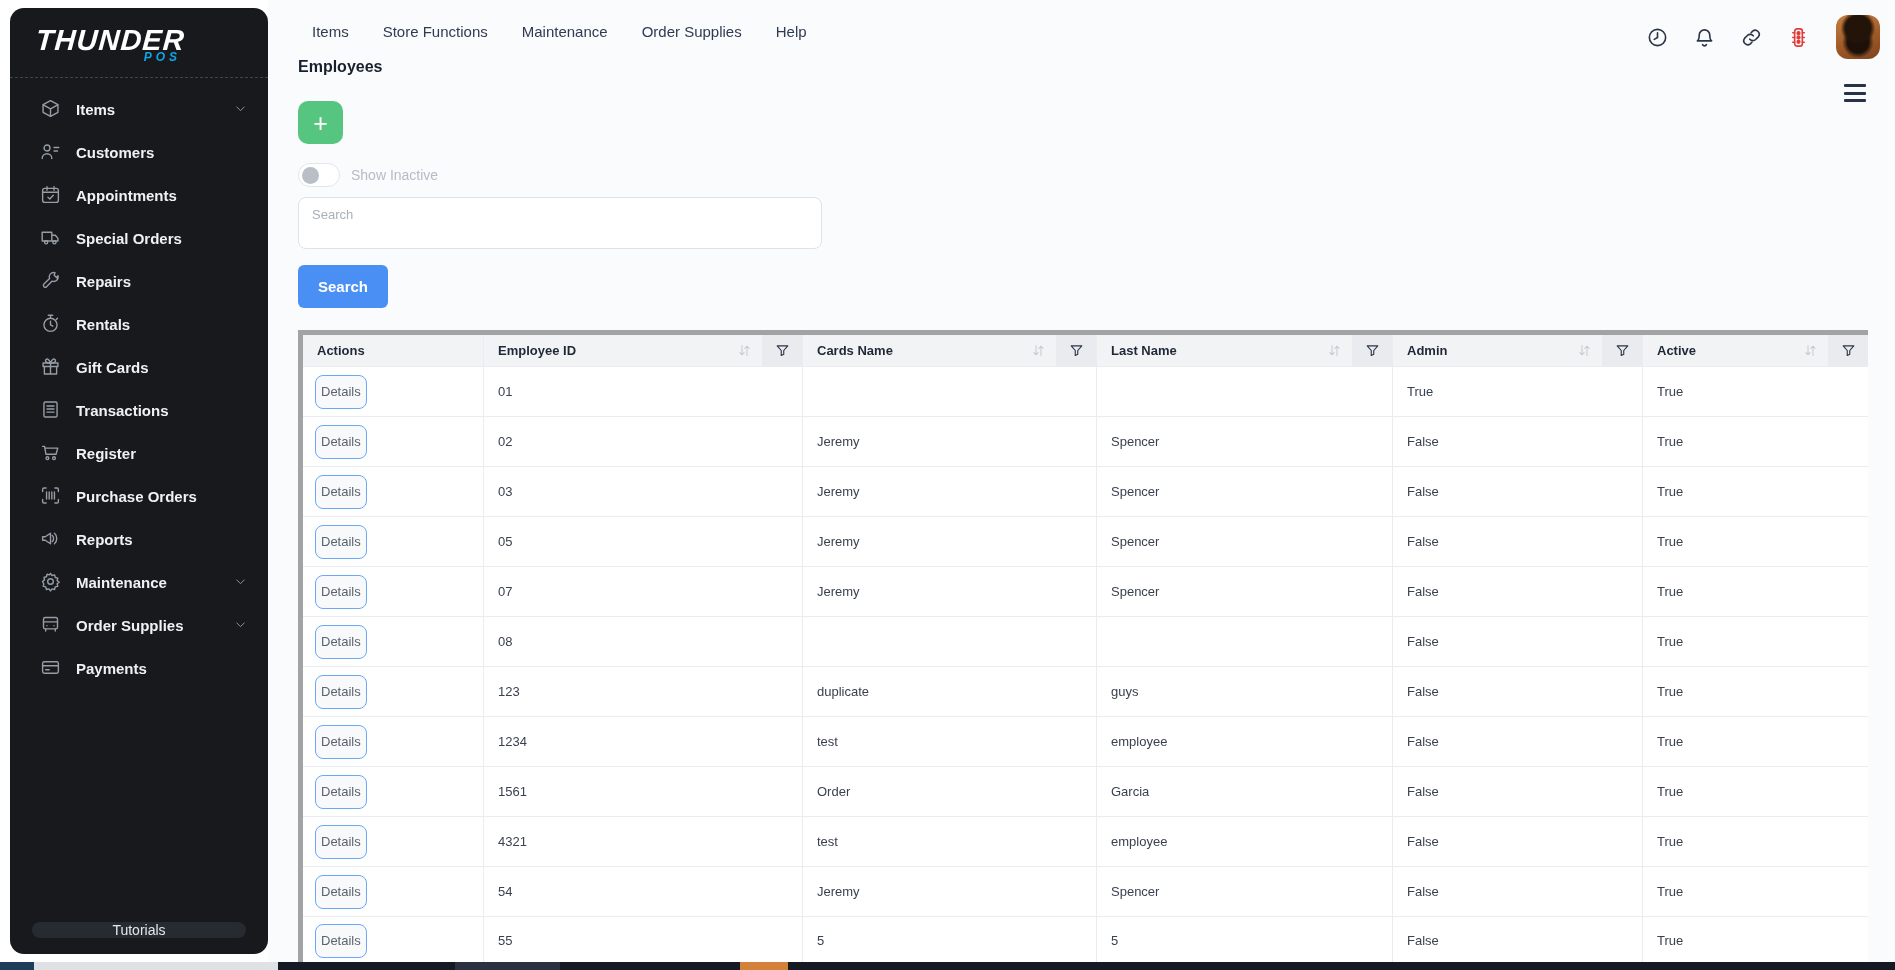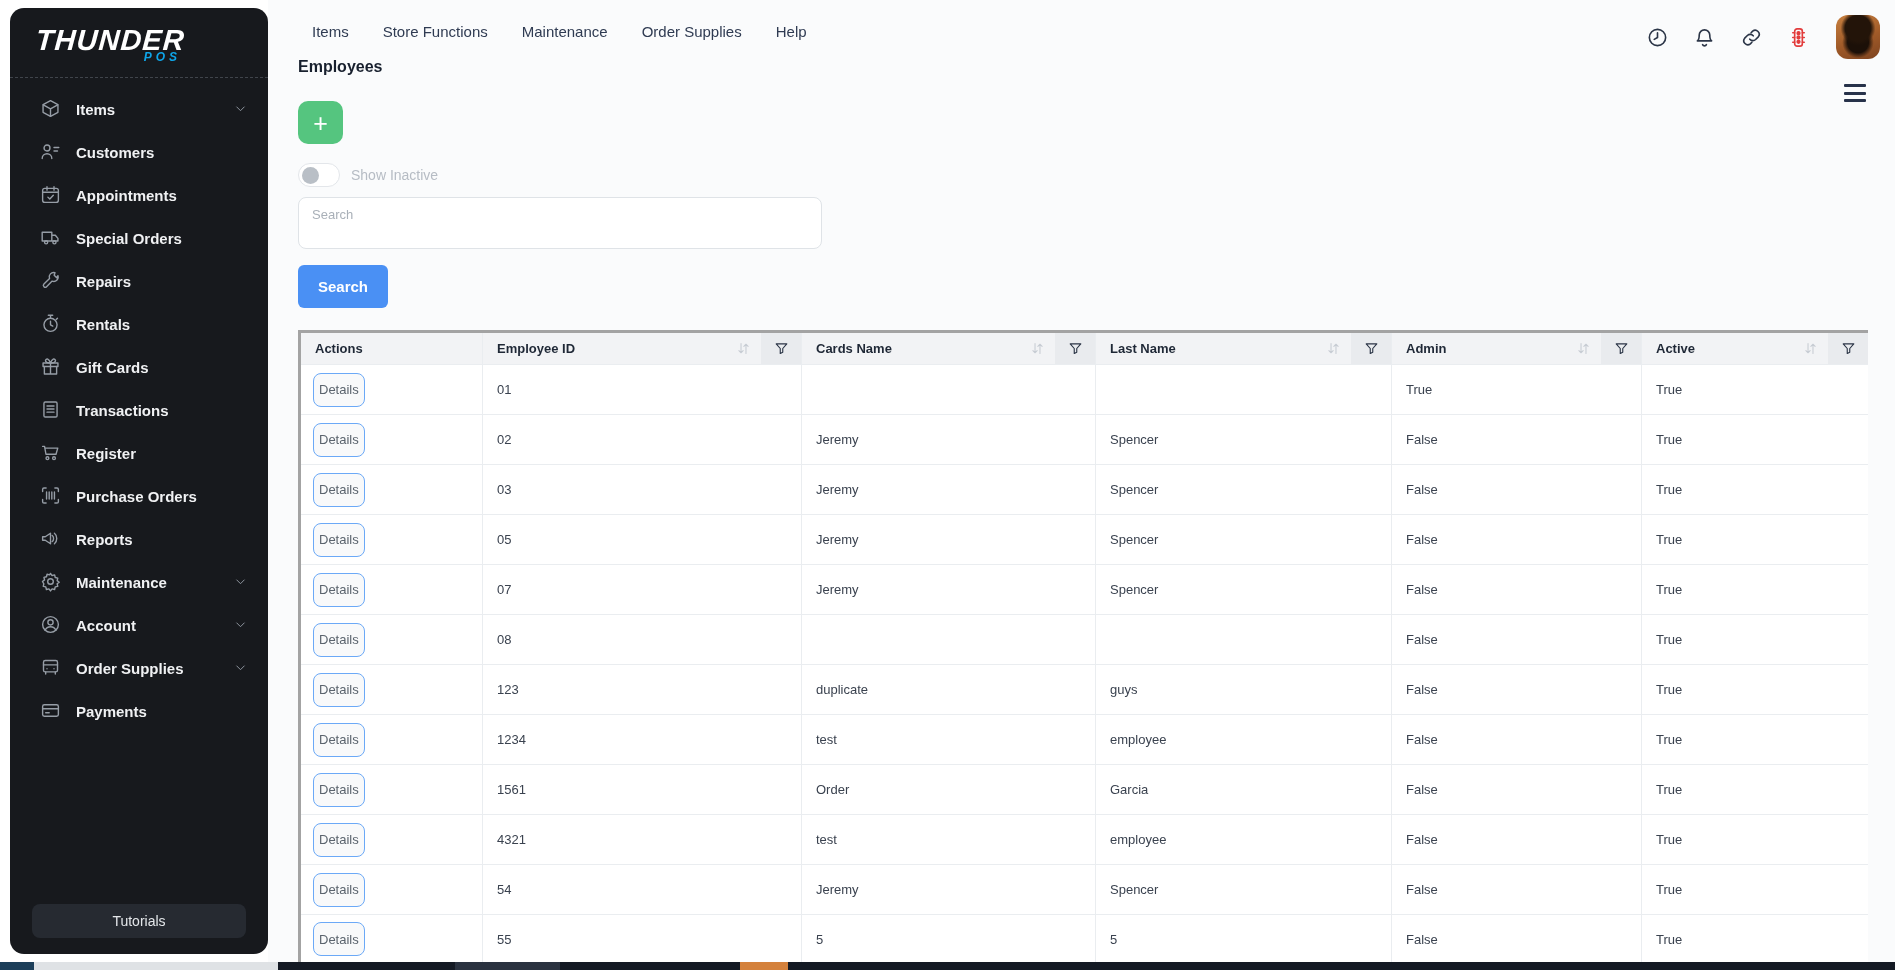--- a/index.html
+++ b/index.html
@@ -12,21 +12,21 @@
   .logo { padding:16px 0 0 26px; width:185px; }
   .logo-main { font-size:29px; font-weight:800; font-style:italic; letter-spacing:1px; color:#fff; transform:skewX(-4deg); }
   .logo-sub { display:block; text-align:right; font-size:12px; font-weight:800; font-style:italic; letter-spacing:4px; color:#0ea5e9; margin-top:-7px; padding-right:14px; }
   .divider { margin-top:13px; border-top:1px dashed #40444b; }
   .menu { margin-top:10px; }
   .menu-item { display:flex; align-items:center; height:43px; padding:0 20px 0 30px; gap:15px;
                color:#f0f1f3; font-weight:600; font-size:15px; cursor:pointer; }
   .menu-item svg { width:21px; height:21px; stroke:#969da6; fill:none; stroke-width:1.6; stroke-linecap:round; stroke-linejoin:round; flex:0 0 21px; }
   .menu-item .chev { margin-left:auto; }
   .menu-item .chev svg { width:15px; height:15px; stroke:#8d949d; }
-  .tutorials { position:absolute; left:22px; right:22px; bottom:16px; height:34px; border:none;
+  .tutorials { position:absolute; left:22px; right:22px; bottom:16px; height:16px; border:none;
                background:#262a31; color:#e4e7ea; font-size:14px; font-family:inherit; border-radius:8px; cursor:pointer; }
 
   
   .main { position:absolute; left:268px; top:0; width:1627px; height:962px; background:#fafbfc; }
   .topnav { position:absolute; left:44px; top:0; height:62px; display:flex; align-items:center; gap:34px; }
   .topnav a { color:#2f3b52; font-size:15px; font-weight:500; text-decoration:none; cursor:pointer; }
   .top-icons { position:absolute; right:15px; top:15px; display:flex; align-items:center; gap:24px; }
   .tico { width:23px; height:23px; color:#2b3547; cursor:pointer; }
   .tico svg { width:23px; height:23px; stroke:currentColor; fill:none; stroke-width:1.7; stroke-linecap:round; stroke-linejoin:round; }
   .tico.red { color:#e23c3c; }
@@ -48,21 +48,21 @@
   .switch-label { margin-left:11px; color:#b6bcc4; font-size:14px; }
   .search-box { position:absolute; left:30px; top:197px; width:524px; height:52px; resize:none;
                 border:1px solid #dfe3e7; border-radius:8px; padding:9px 13px; font-size:13px; color:#3a424f;
                 font-family:inherit; background:#fff; outline:none; }
   .search-box::placeholder { color:#a9b0b8; }
   .search-btn { position:absolute; left:30px; top:265px; width:90px; height:43px; border:none; border-radius:6px;
                 background:#4a90f4; color:#fff; font-size:15px; font-weight:700; font-family:inherit; cursor:pointer; }
 
   
   .table-wrap { position:absolute; left:30px; top:330px; width:1570px; height:632px; overflow:hidden; }
-  table.grid { border-collapse:collapse; table-layout:fixed; width:1570px; background:#fff; border:3px solid #a3a3a3; }
+  table.grid { border-collapse:collapse; table-layout:fixed; width:1570px; background:#fff; border:5px solid #a3a3a3; }
   .grid th, .grid td { border-right:1px solid #eaedf0; border-bottom:1px solid #eaedf0; }
   .grid thead th { background:#f2f3f5; height:31px; padding:0; text-align:left; }
   .thx { display:flex; align-items:center; height:31px; }
   .th-label { padding-left:14px; font-weight:700; font-size:13px; color:#1f2836; }
   .sort-ic { margin-left:auto; width:17px; height:17px; color:#c7ccd3; cursor:pointer; }
   .sort-ic svg { width:17px; height:17px; stroke:currentColor; fill:none; stroke-width:1.5; stroke-linecap:round; stroke-linejoin:round; }
   .funnel-box { width:40px; align-self:stretch; background:#e9ebee; display:flex; align-items:center; justify-content:center; margin-left:9px; color:#2b3546; cursor:pointer; }
   .funnel-box svg { width:15px; height:15px; stroke:currentColor; fill:none; stroke-width:1.8; stroke-linejoin:round; }
   .grid tbody td { height:50px; padding:0 0 0 14px; font-size:13px; color:#3a424f; background:#fff; vertical-align:middle; }
   .grid td.actions { padding-left:12px; }
@@ -170,31 +170,20 @@
               <circle cx="12" cy="12" r="3.2"></circle>
               <path d="M12 2.8l1.8 2.4 2.9-.7.7 2.9 2.9.7-.7 2.9 2.4 1.8-2.4 1.8.7 2.9-2.9.7-.7 2.9-2.9-.7-1.8 2.4-1.8-2.4-2.9.7-.7-2.9-2.9-.7.7-2.9L2.8 12l2.4-1.8-.7-2.9 2.9-.7.7-2.9 2.9.7L12 2.8z"></path>
             </svg></span>
           <span>Maintenance</span>
           <span class="chev"><svg viewBox="0 0 24 24">
               <path d="M6 9.5l6 6 6-6"></path>
             </svg></span>
         </div>
         <div class="menu-item">
           <span><svg viewBox="0 0 24 24">
-              <circle cx="12" cy="12" r="9"></circle>
-              <circle cx="12" cy="9.5" r="3"></circle>
-              <path d="M5.8 18.6c1.2-2.6 3.5-4 6.2-4s5 1.4 6.2 4"></path>
-            </svg></span>
-          <span>Account</span>
-          <span class="chev"><svg viewBox="0 0 24 24">
-              <path d="M6 9.5l6 6 6-6"></path>
-            </svg></span>
-        </div>
-        <div class="menu-item">
-          <span><svg viewBox="0 0 24 24">
               <rect x="4" y="4" width="16" height="13" rx="2"></rect>
               <path d="M4 9h16M8 13.5h.01M16 13.5h.01M6.5 17v2.5M17.5 17v2.5"></path>
             </svg></span>
           <span>Order Supplies</span>
           <span class="chev"><svg viewBox="0 0 24 24">
               <path d="M6 9.5l6 6 6-6"></path>
             </svg></span>
         </div>
         <div class="menu-item">
           <span><svg viewBox="0 0 24 24">

